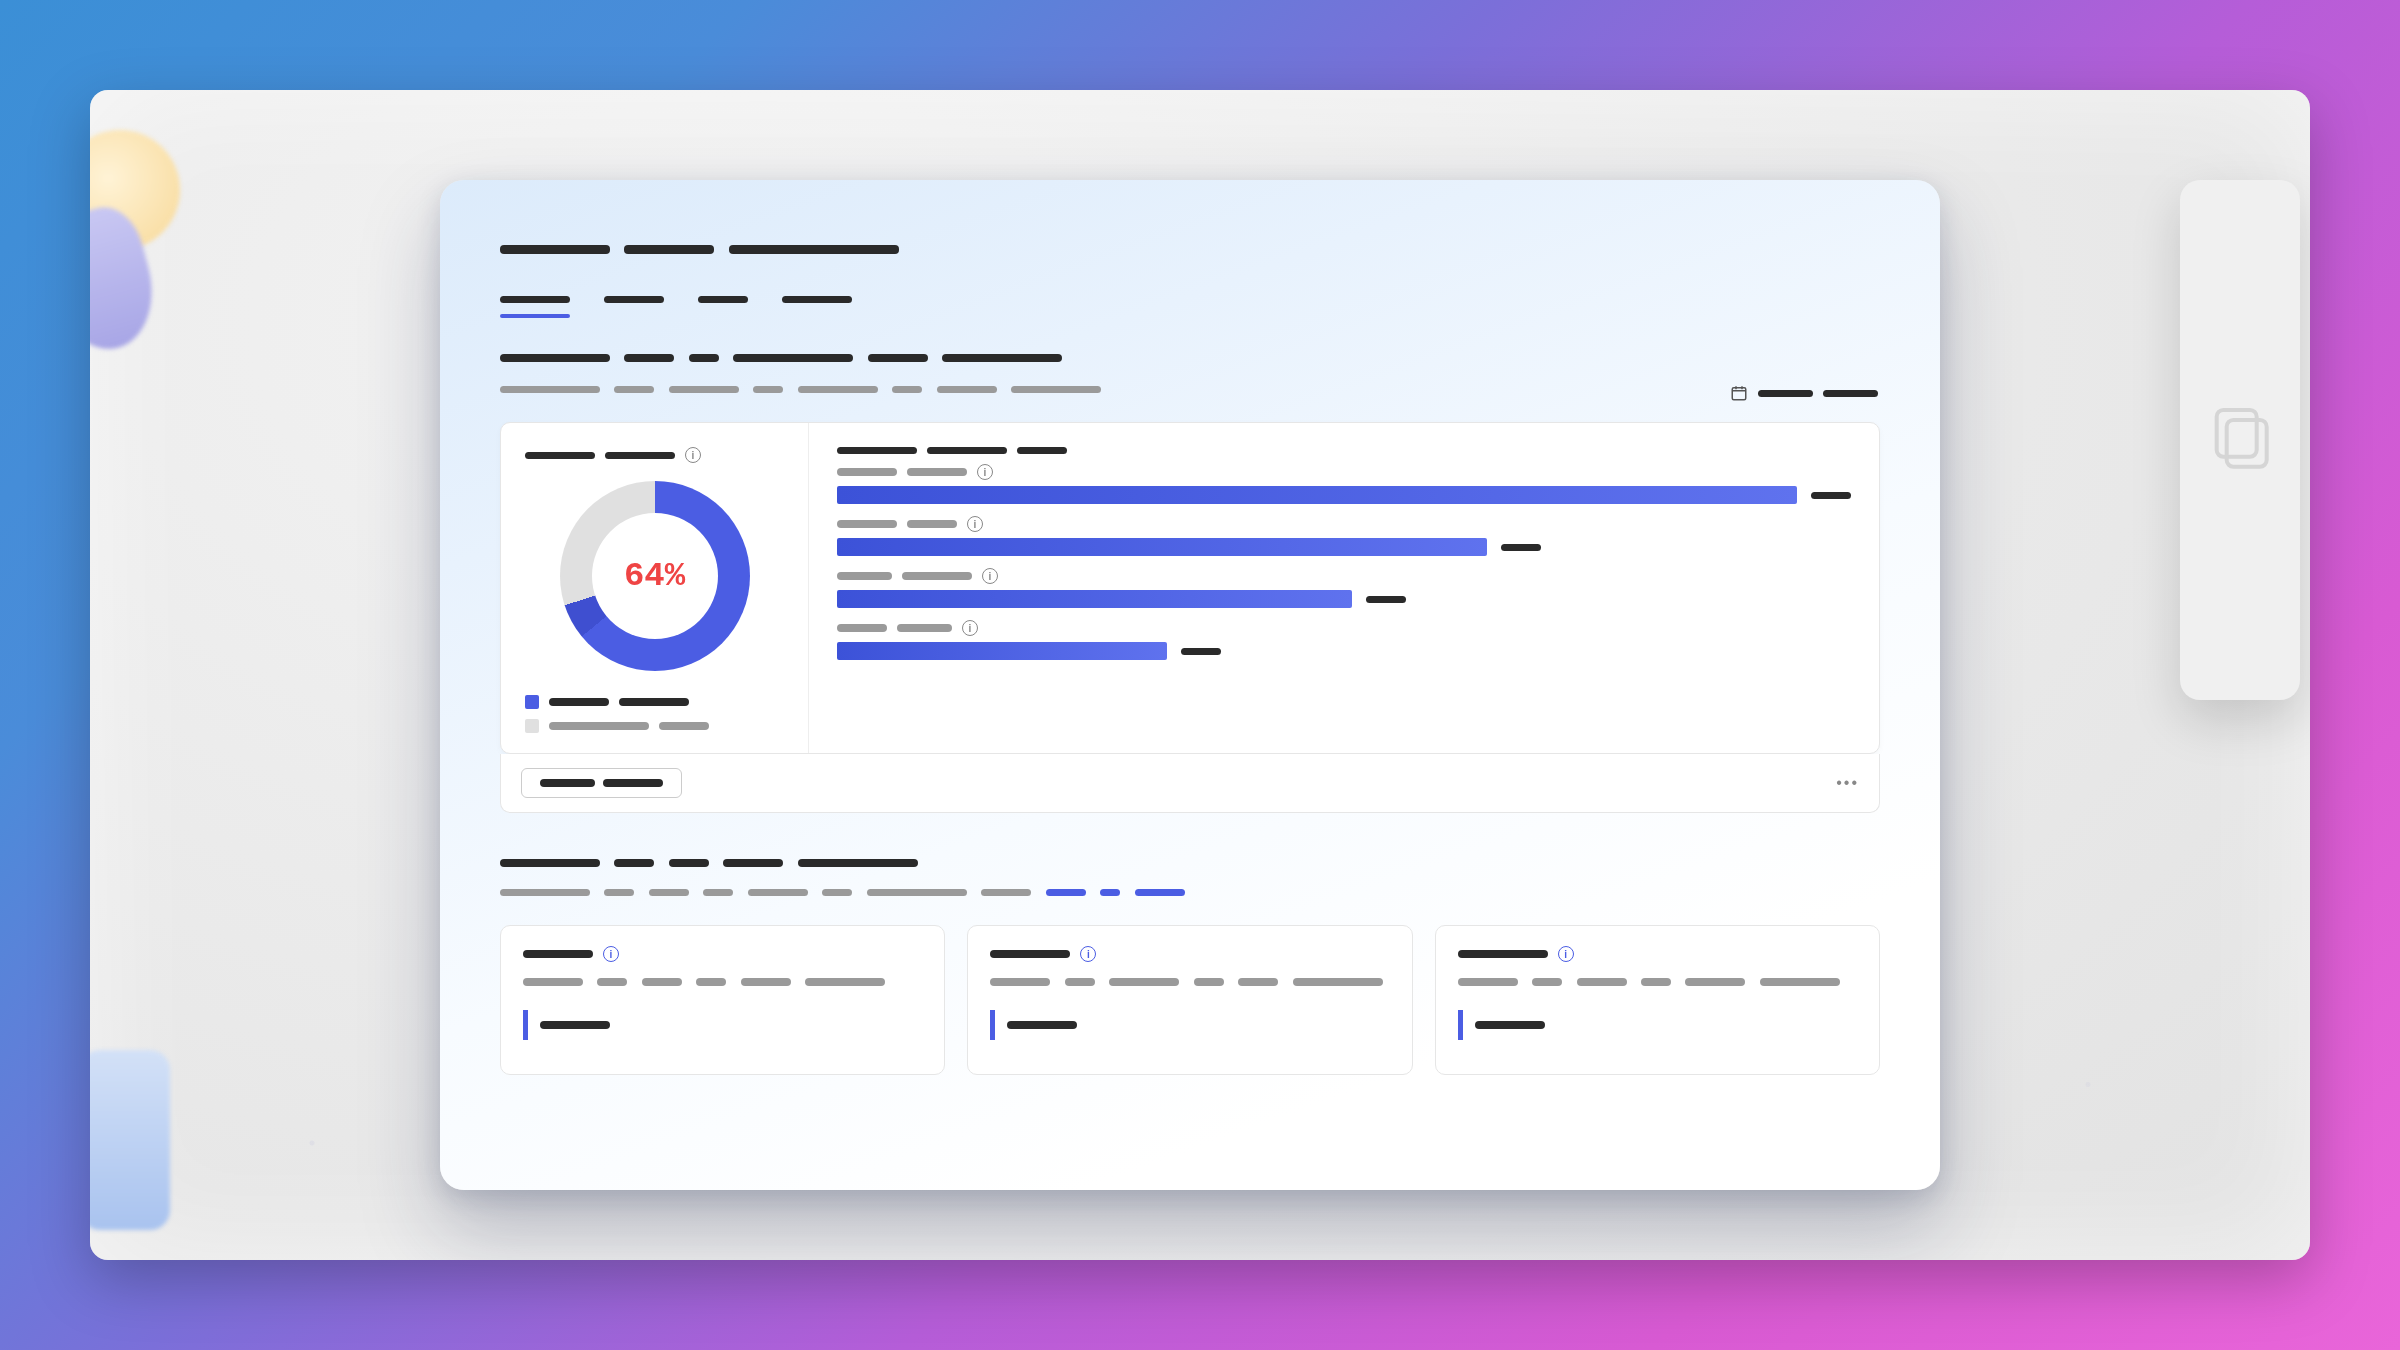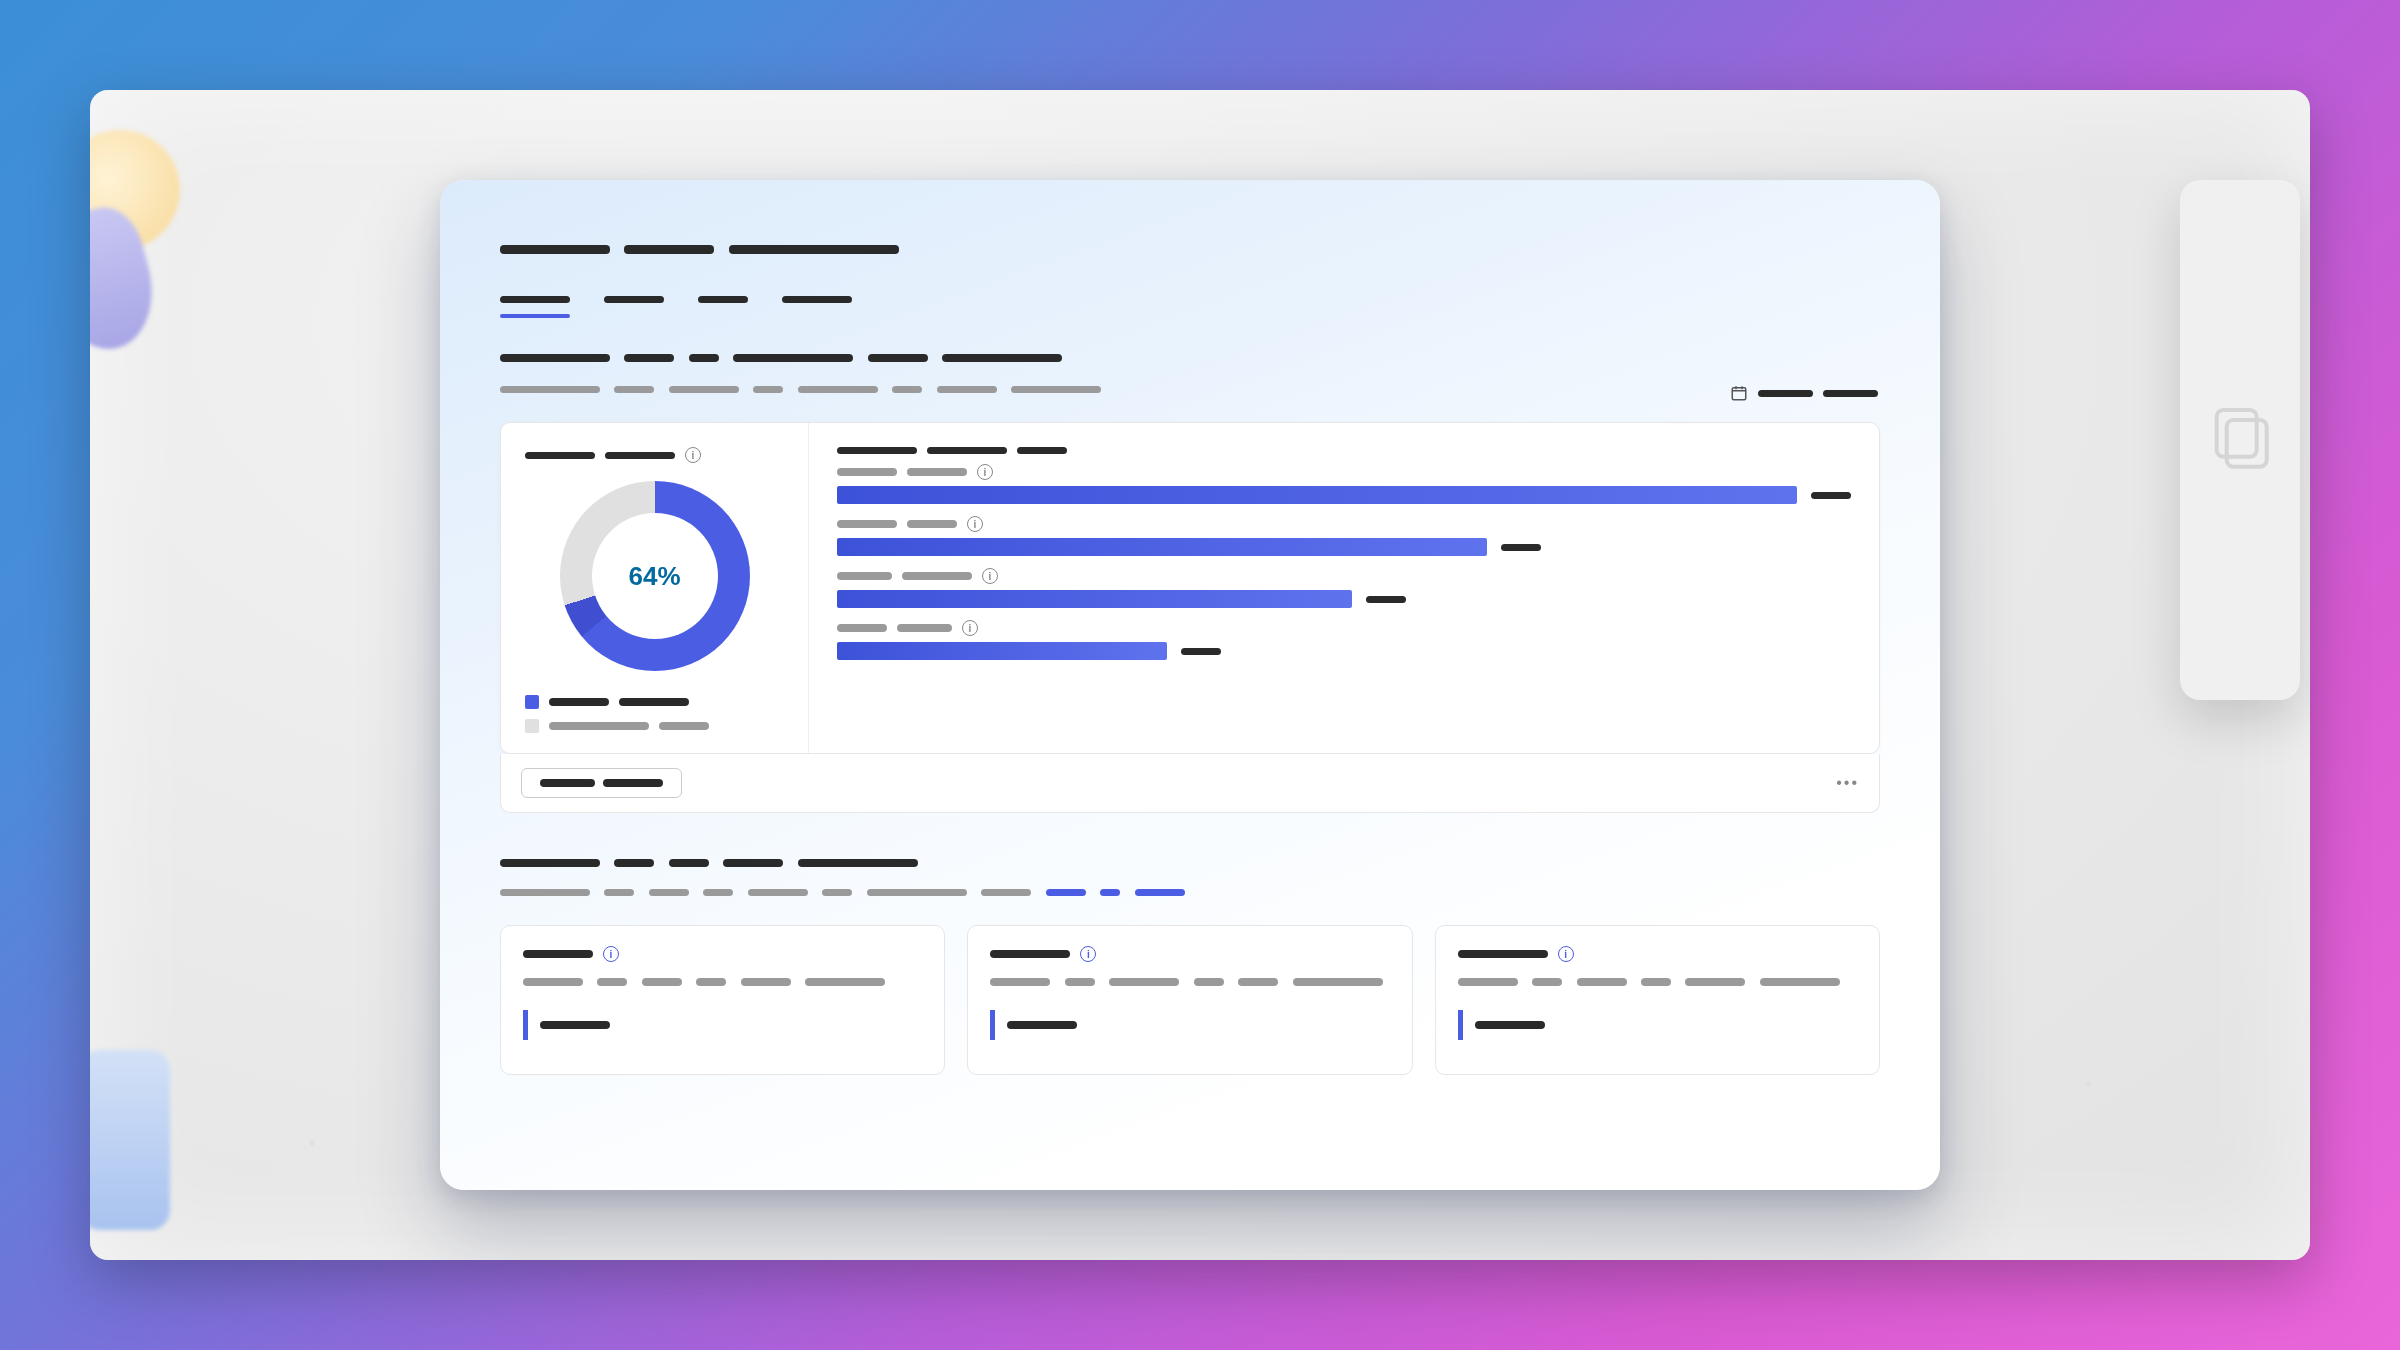--- a/index.html
+++ b/index.html
@@ -154,21 +154,21 @@
     position: relative; width: 190px; height: 190px;
   }
   .donut-ring {
     width: 100%; height: 100%; border-radius: 50%;
     background: conic-gradient(#4b5de3 0% 64%, #3f4fd0 64% 70%, #e0e0e0 70% 100%);
   }
   .donut-hole {
     position: absolute; inset: 32px; background: #fff; border-radius: 50%;
     display:flex; align-items:center; justify-content:center;
   }
-  .donut-label { font-size: 26px; font-weight: 600; color: #0369a1; }
+  .donut-label { font-size: 34px; font-weight: 600; color: #ef4444; font-family: Liberation Mono, monospace; }
 
   .legend { display:flex; flex-direction:column; gap:10px; }
   .legend-row { display:flex; align-items:center; gap:10px; }
   .swatch { width:14px; height:14px; border-radius:2px; flex-shrink:0;}
   .swatch.fill { background:#4b5de3; }
   .swatch.empty { background:#e0e0e0; }
 
   
   .bars-panel {
     flex: 1;

